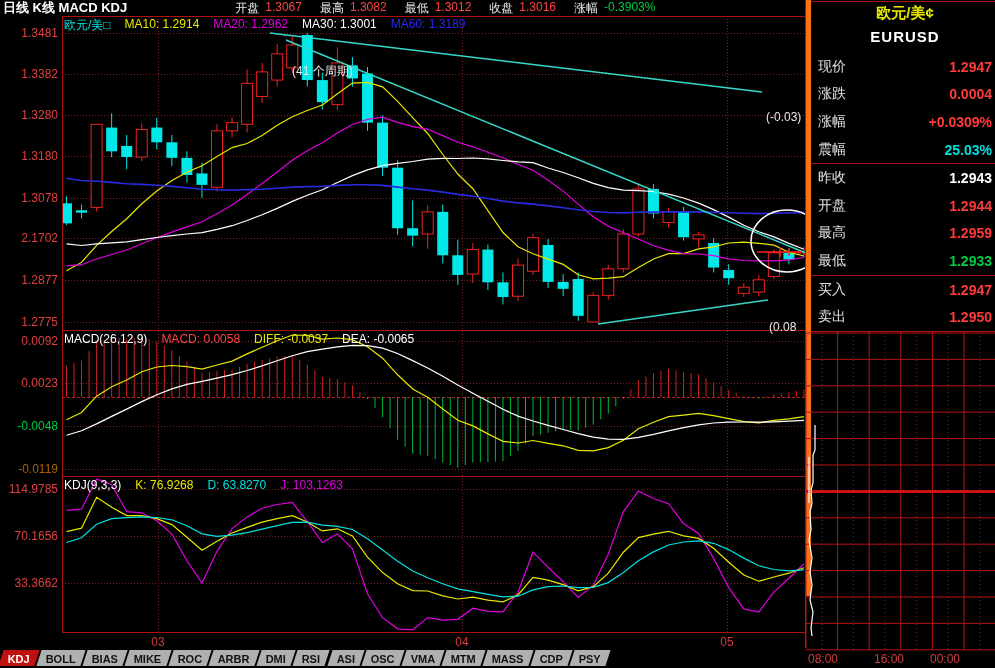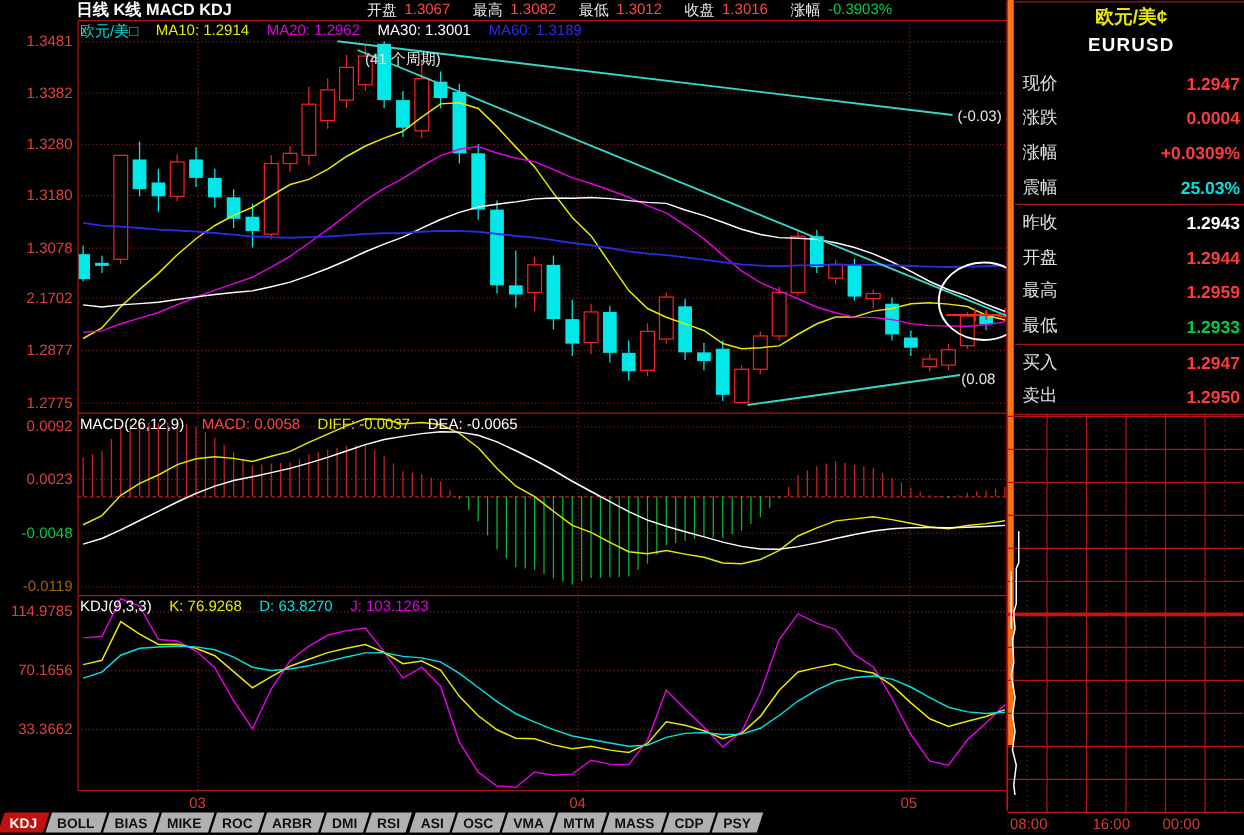--- a/index.html
+++ b/index.html
@@ -1,30 +1,30 @@
 <!DOCTYPE html>
 <html><head>
 <meta charset="utf-8">
 <style>
   html,body{margin:0;padding:0;background:#000;}
   body{position:relative;width:995px;height:668px;overflow:hidden;
        font-family:"Liberation Sans","DejaVu Sans",sans-serif;-webkit-font-smoothing:none;}
   .abs{position:absolute;}
   
-  #topbar{left:0;top:0;width:772px;height:16px;display:flex;align-items:center;justify-content:center;}
+  #topbar{left:0;top:0;width:772px;height:16px;display:flex;align-items:center;}
   #topbar .title{color:#fff;font-weight:bold;font-size:13px;margin-left:3px;white-space:pre;}
   #topbar .fields{display:flex;margin-left:90px;font-size:12px;}
   #topbar .fields span{white-space:pre;}
   
   #chart-svg{left:0;top:0;}
   #tick-svg{left:805px;top:332px;}
   .axis-label{position:absolute;left:0;width:58px;text-align:right;font-size:12px;line-height:13px;}
   .hdr{position:absolute;display:flex;gap:14px;font-size:12px;white-space:pre;}
   .month-label{position:absolute;color:#d23c3c;font-size:12px;text-align:center;width:26px;}
-  .note{position:absolute;color:#e8e8e8;font-size:12px;white-space:pre;}
+  .note{position:absolute;color:#e8e8e8;font-size:12px;white-space:pre;margin-top:24px;}
   
   #quote{left:806px;top:0;width:189px;height:596px;border-left:5px solid #f97316;box-sizing:border-box;}
   #quote .frame{position:absolute;left:0;top:1px;width:188px;height:331px;border:1px solid #a81414;border-left:none;box-sizing:border-box;}
   #quote .qtitle{position:absolute;left:0;top:4px;width:188px;text-align:center;color:#e8e800;font-size:15px;font-weight:bold;}
   #quote .qsymbol{position:absolute;left:0;top:28px;width:188px;text-align:center;color:#fff;font-size:15px;font-weight:bold;letter-spacing:1px;}
   #qrows{position:absolute;left:1px;top:53px;width:186px;}
   .qrow{display:flex;justify-content:space-between;align-items:center;height:27.6px;padding:0 6px;}
   .qrow .ql{color:#e0e0e0;font-size:14px;font-family:Liberation Mono, monospace;}
   .qrow .qv{font-size:14px;font-weight:bold;}
   .qsep{height:0;border-top:1px solid #a81414;}

